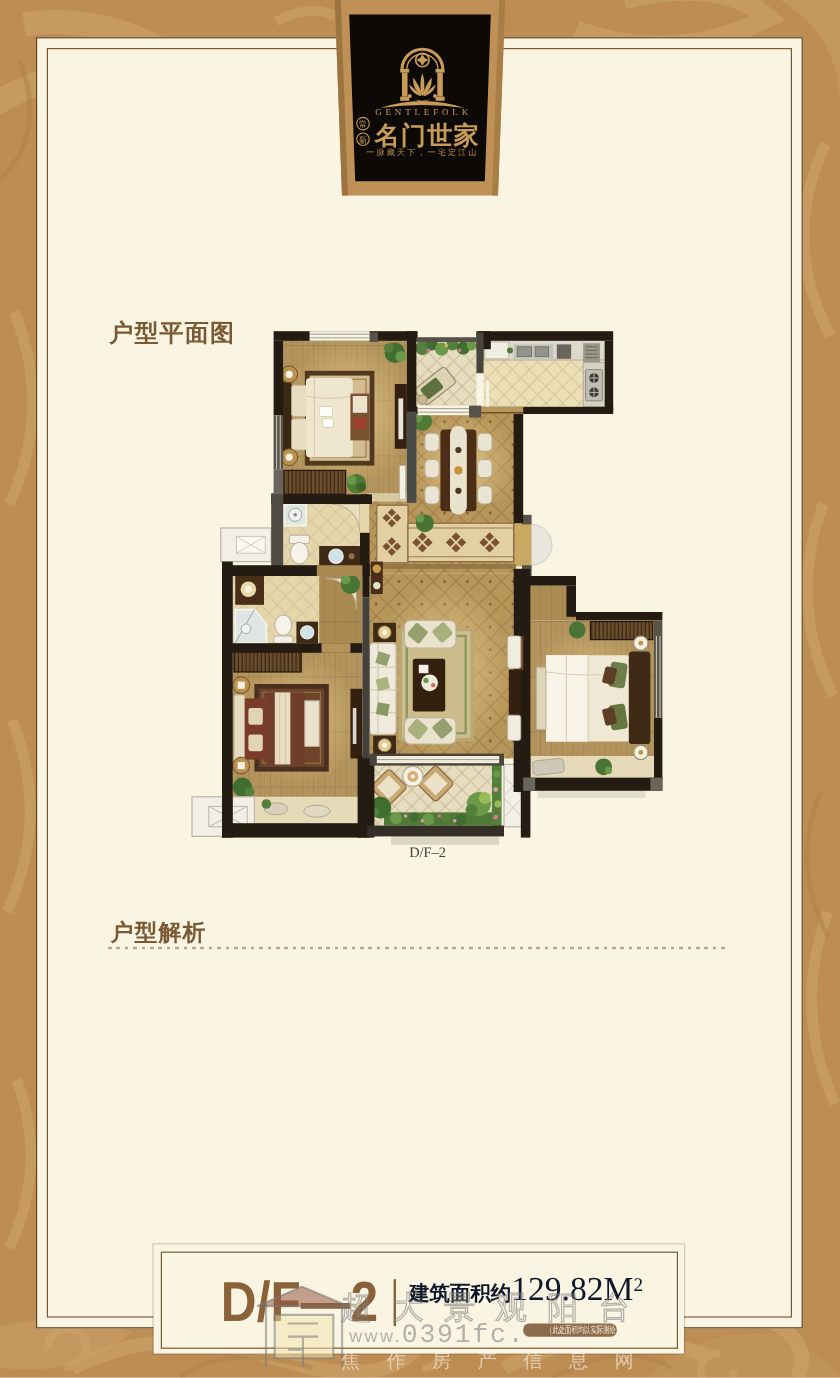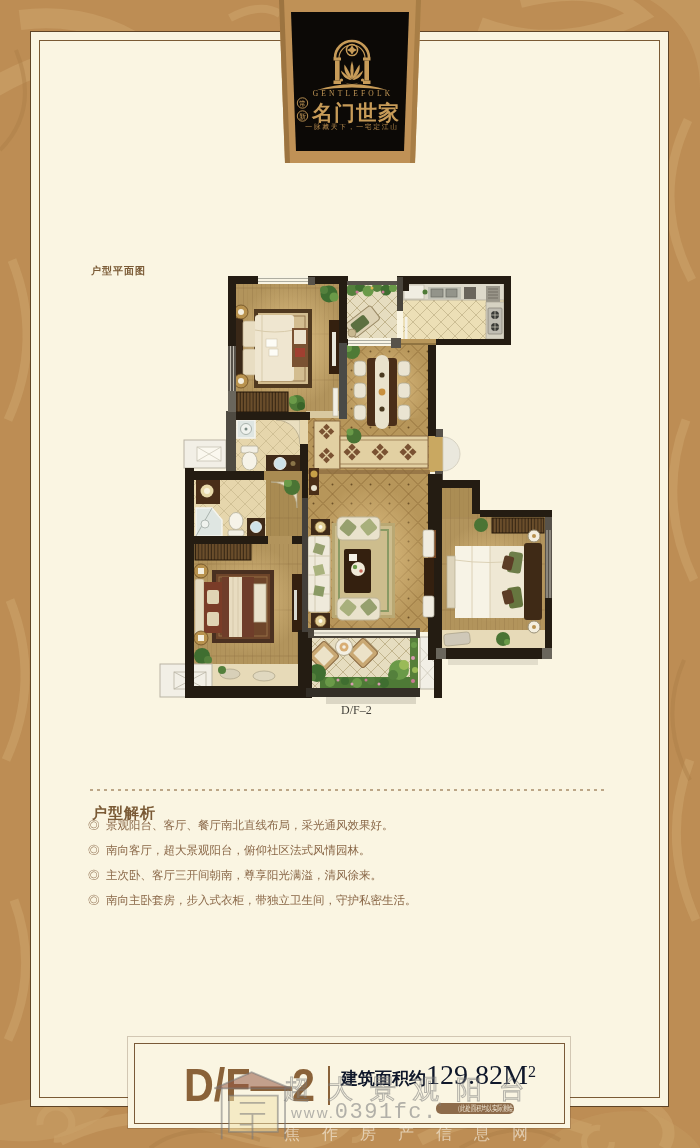--- a/index.html
+++ b/index.html
@@ -85,21 +85,21 @@
   <circle cx="302.5" cy="103" r="5.2" fill="none" stroke="#c79b58" stroke-width="0.9"></circle>
   <circle cx="302.5" cy="116" r="5.2" fill="none" stroke="#c79b58" stroke-width="0.9"></circle>
   <text x="302.5" y="106" fill="#c79b58" font-size="7" text-anchor="middle">常</text>
   <text x="302.5" y="119" fill="#c79b58" font-size="7" text-anchor="middle">新</text>
 
   <text x="356" y="120" fill="#c79b58" font-size="21" font-weight="bold" letter-spacing="1" text-anchor="middle" font-family="Liberation Serif,serif">名门世家</text>
 
   <text x="352" y="129" fill="#b98c4e" font-size="6.8" letter-spacing="1.7" text-anchor="middle">一脉藏天下，一宅定江山</text>
 </svg>
 
-<div class="abs" style="left:91px;top:264px;font-size:10px;font-weight:bold;color:#7a5a35;letter-spacing:1px;">户型平面图</div>
+<div class="abs" style="left:91px;top:264px;font-size:20px;font-weight:bold;color:#7a5a35;letter-spacing:1px;">户型平面图</div>
 
 <svg class="abs" style="left:140px;top:268px" width="430" height="442" viewBox="140 268 430 442">
   <defs>
     <pattern id="plankV" width="9" height="46" patternUnits="userSpaceOnUse">
       <rect width="9" height="46" fill="none"></rect>
       <line x1="0" y1="0" x2="0" y2="46" stroke="#8a6c3e" stroke-width="0.7"></line>
       <line x1="0" y1="12" x2="9" y2="12" stroke="#8a6c3e" stroke-width="0.5"></line>
       <line x1="4.5" y1="0" x2="4.5" y2="46" stroke="#a5854f" stroke-width="0.4"></line>
     </pattern>
     <pattern id="tileGold" width="19" height="19" patternUnits="userSpaceOnUse">
@@ -695,30 +695,24 @@
 
     <path d="M547,530 v68 M550,530 v68" stroke="#d9d5c9" stroke-width="0.8"></path>
 
     <rect x="314" y="630" width="102" height="6" fill="#f0ecdc"></rect>
     <path d="M314,633 h102" stroke="#9a9a8e" stroke-width="0.8"></path>
   </g>
 </svg>
 
 <div class="abs" style="left:341px;top:703px;font-size:12px;color:#43403a;font-family:'Liberation Serif',serif;">D/F–2</div>
 
-<div class="abs" style="left:92px;top:804px;font-size:15px;font-weight:bold;color:#7a5a35;letter-spacing:1px;">户型解析</div>
+<div class="abs" style="left:92px;top:764px;font-size:19px;font-weight:bold;color:#7a5a35;letter-spacing:1px;">户型解析</div>
 
 <div class="abs" style="left:90px;top:789px;width:518px;height:2px;background:repeating-linear-gradient(90deg,#bca687 0 3px,rgba(0,0,0,0) 3px 7px);"></div>
 
-<div class="abs" style="left:88px;top:813px;font-size:11.5px;color:#8a6848;line-height:25px;">
-  <div>◎&nbsp; 景观阳台、客厅、餐厅南北直线布局，采光通风效果好。</div>
-  <div>◎&nbsp; 南向客厅，超大景观阳台，俯仰社区法式风情园林。</div>
-  <div>◎&nbsp; 主次卧、客厅三开间朝南，尊享阳光满溢，清风徐来。</div>
-  <div>◎&nbsp; 南向主卧套房，步入式衣柜，带独立卫生间，守护私密生活。</div>
-</div>
 
 <div class="abs" style="left:128px;top:1037px;width:442px;height:91px;background:#faf5e2;box-shadow:0 0 0 1px rgba(90,64,38,0.25);"></div>
 <div class="abs" style="left:134px;top:1043px;width:429px;height:79px;border:1.5px solid #7a5a38;"></div>
 
 <div class="abs" style="left:184px;top:1057px;font-size:47px;font-weight:bold;color:#8a6239;transform:scaleX(0.88);transform-origin:left;">D/F—2</div>
 
 <div class="abs" style="left:328px;top:1066px;width:2px;height:39px;background:#8a6239;"></div>
 
 <div class="abs" style="left:341px;top:1059px;font-size:17px;font-weight:bold;color:#0f172a;">建筑面积约<span style="font-family:'Liberation Serif',serif;font-size:28px;font-weight:normal;">129.82M<span style="font-size:16px;vertical-align:7px;">2</span></span></div>
 

